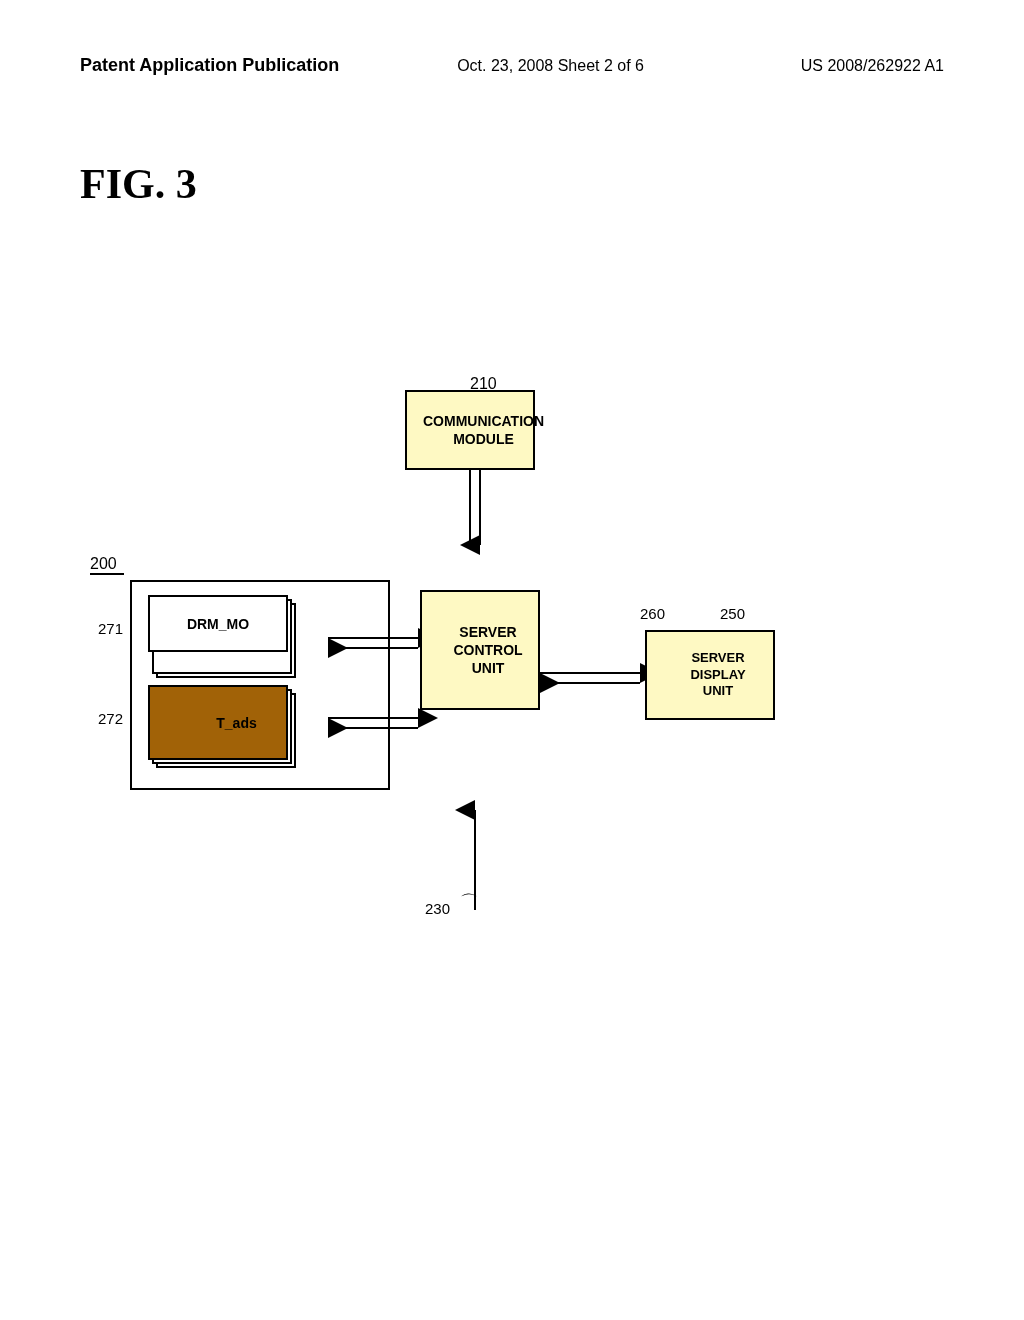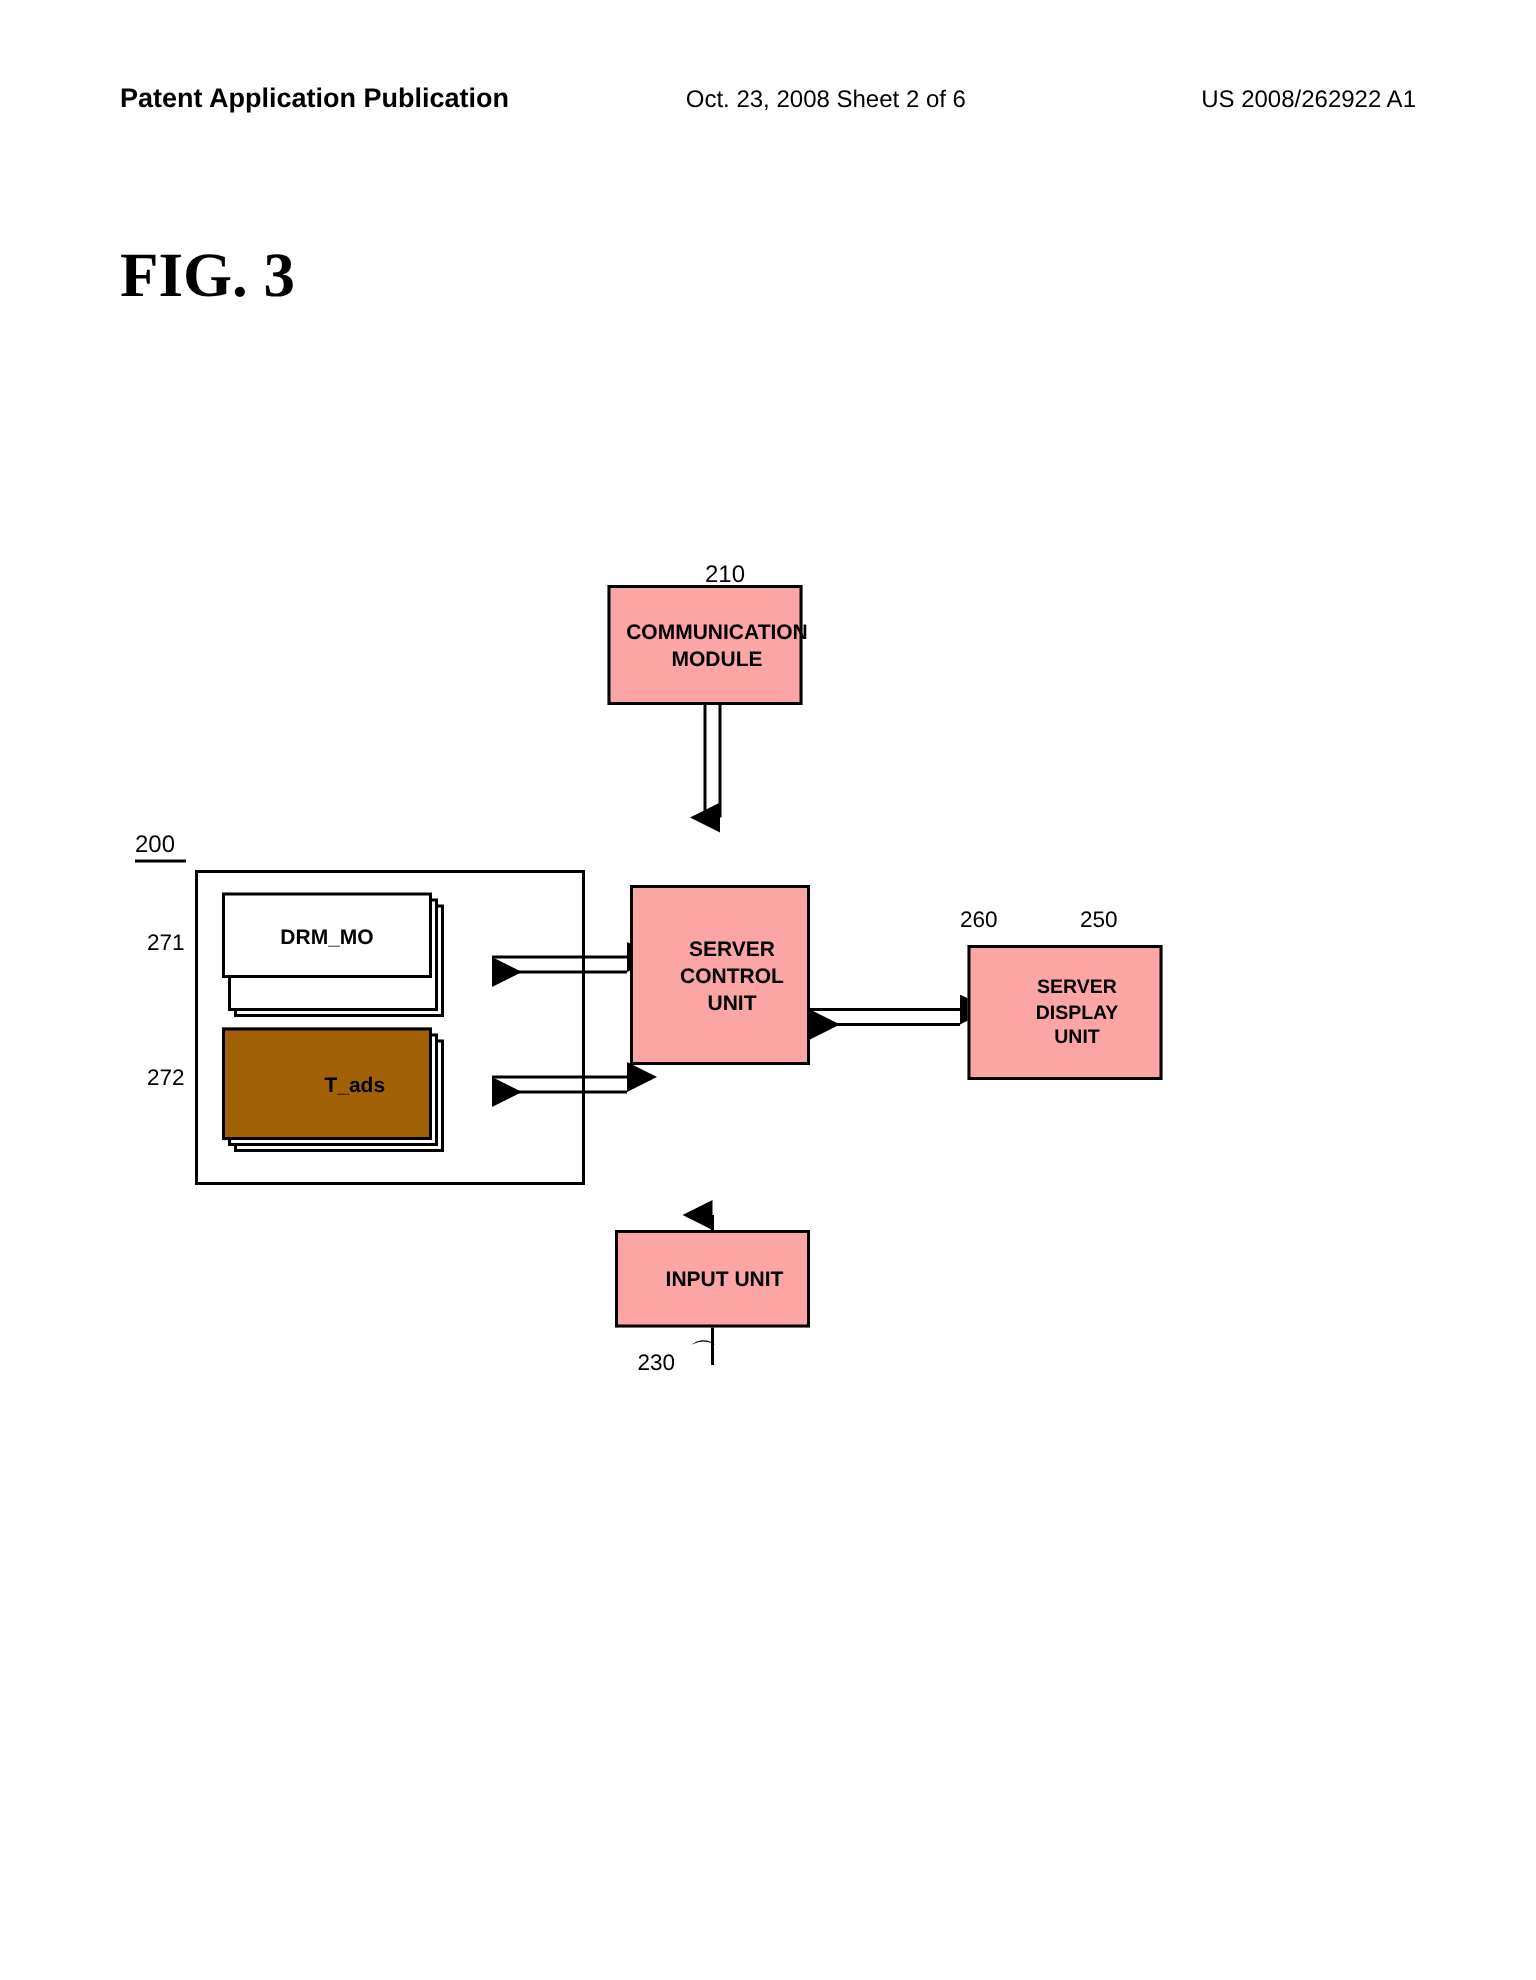--- a/index.html
+++ b/index.html
@@ -64,24 +64,24 @@
       top: 390px;
       left: 80px;
       right: 80px;
       height: 780px;
     }
 
     
     .box {
       position: absolute;
       border: 2px solid #000;
-      background: #fca5a5;
+      background: #fef9c3;
       display: flex;
       flex-direction: column;
-      align-items: center;
+      align-items: flex-start;
       justify-content: center;
       text-align: center;
       font-family: Arial, sans-serif;
       font-weight: bold;
       font-size: 15px;
       line-height: 1.3;
       padding-left: 16px;
     }
 
     
@@ -201,23 +201,20 @@
     </div>
 
     <div style="position:absolute; top:215px; left:560px; font-family:Arial,sans-serif; font-size:15px;">260</div>
 
     <div style="position:absolute; top:215px; left:640px; font-family:Arial,sans-serif; font-size:15px;">250</div>
 
     <div class="box" style="width:130px; height:90px; top:240px; left:565px;">
       <span style="font-size:13px; font-weight:bold; text-align:center;">SERVER DISPLAY<br>UNIT</span>
     </div>
 
-    <div class="box" style="width:130px; height:65px; top:430px; left:330px;">
-      <span style="font-size:14px; font-weight:bold;">INPUT UNIT</span>
-    </div>
 
     <div style="position:absolute; top:510px; left:345px; font-family:Arial,sans-serif; font-size:15px;">
       <span>230</span>
     </div>
 
     <div style="position:absolute; top:500px; left:380px; font-family:Arial,sans-serif; font-size:18px; color:#000;">⌒</div>
 
   </div>
 
 </div>

